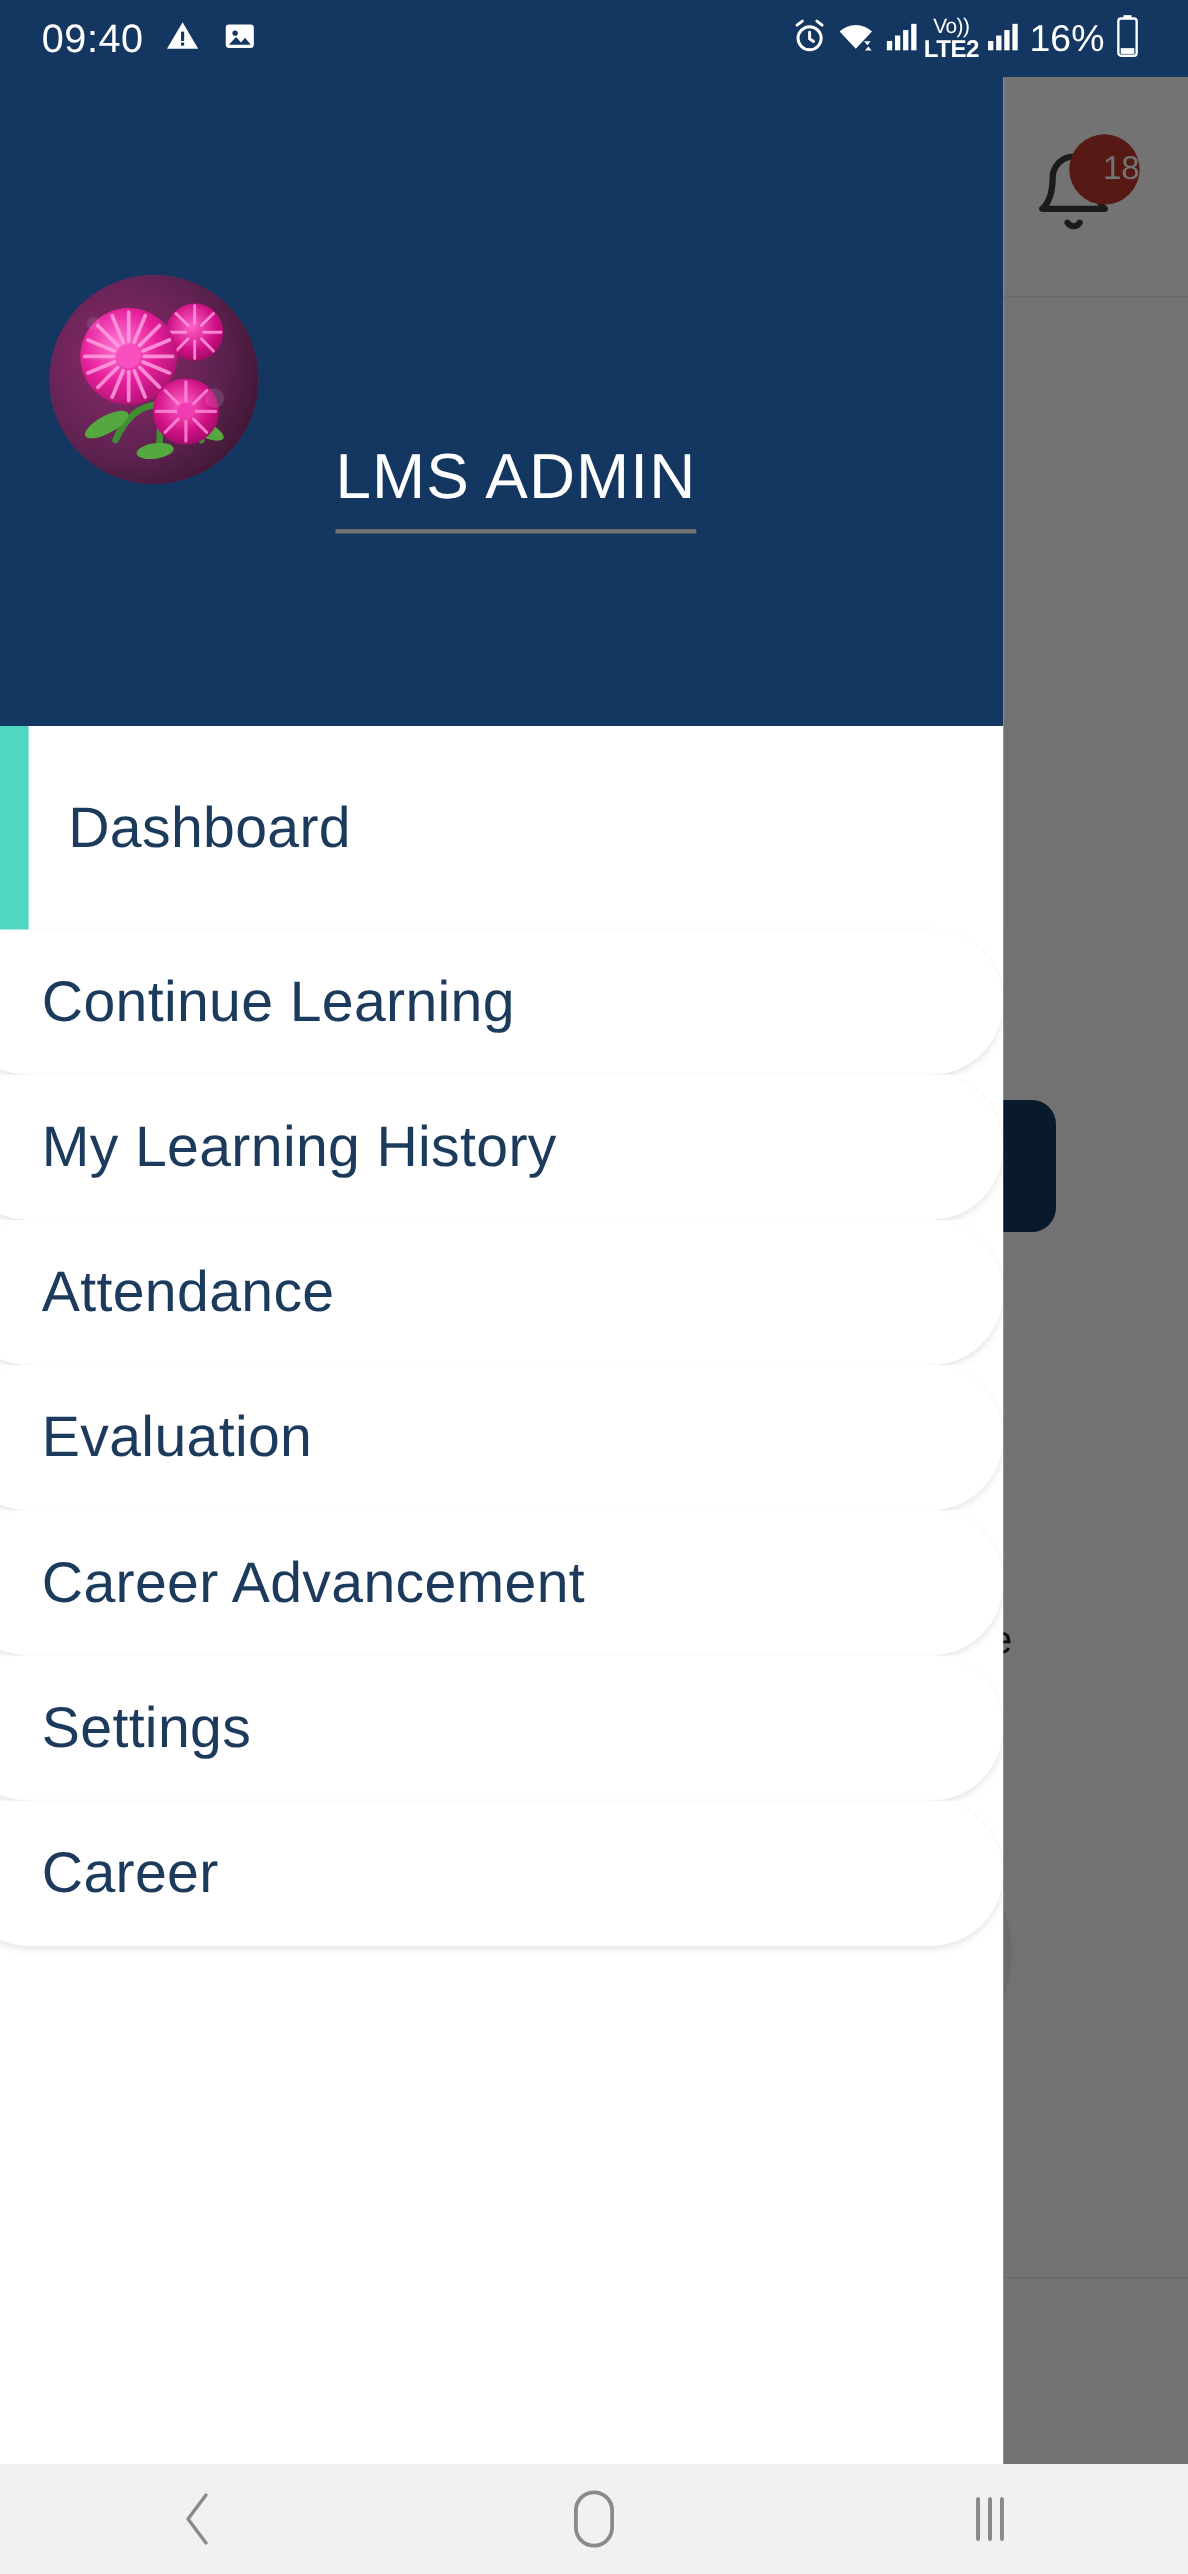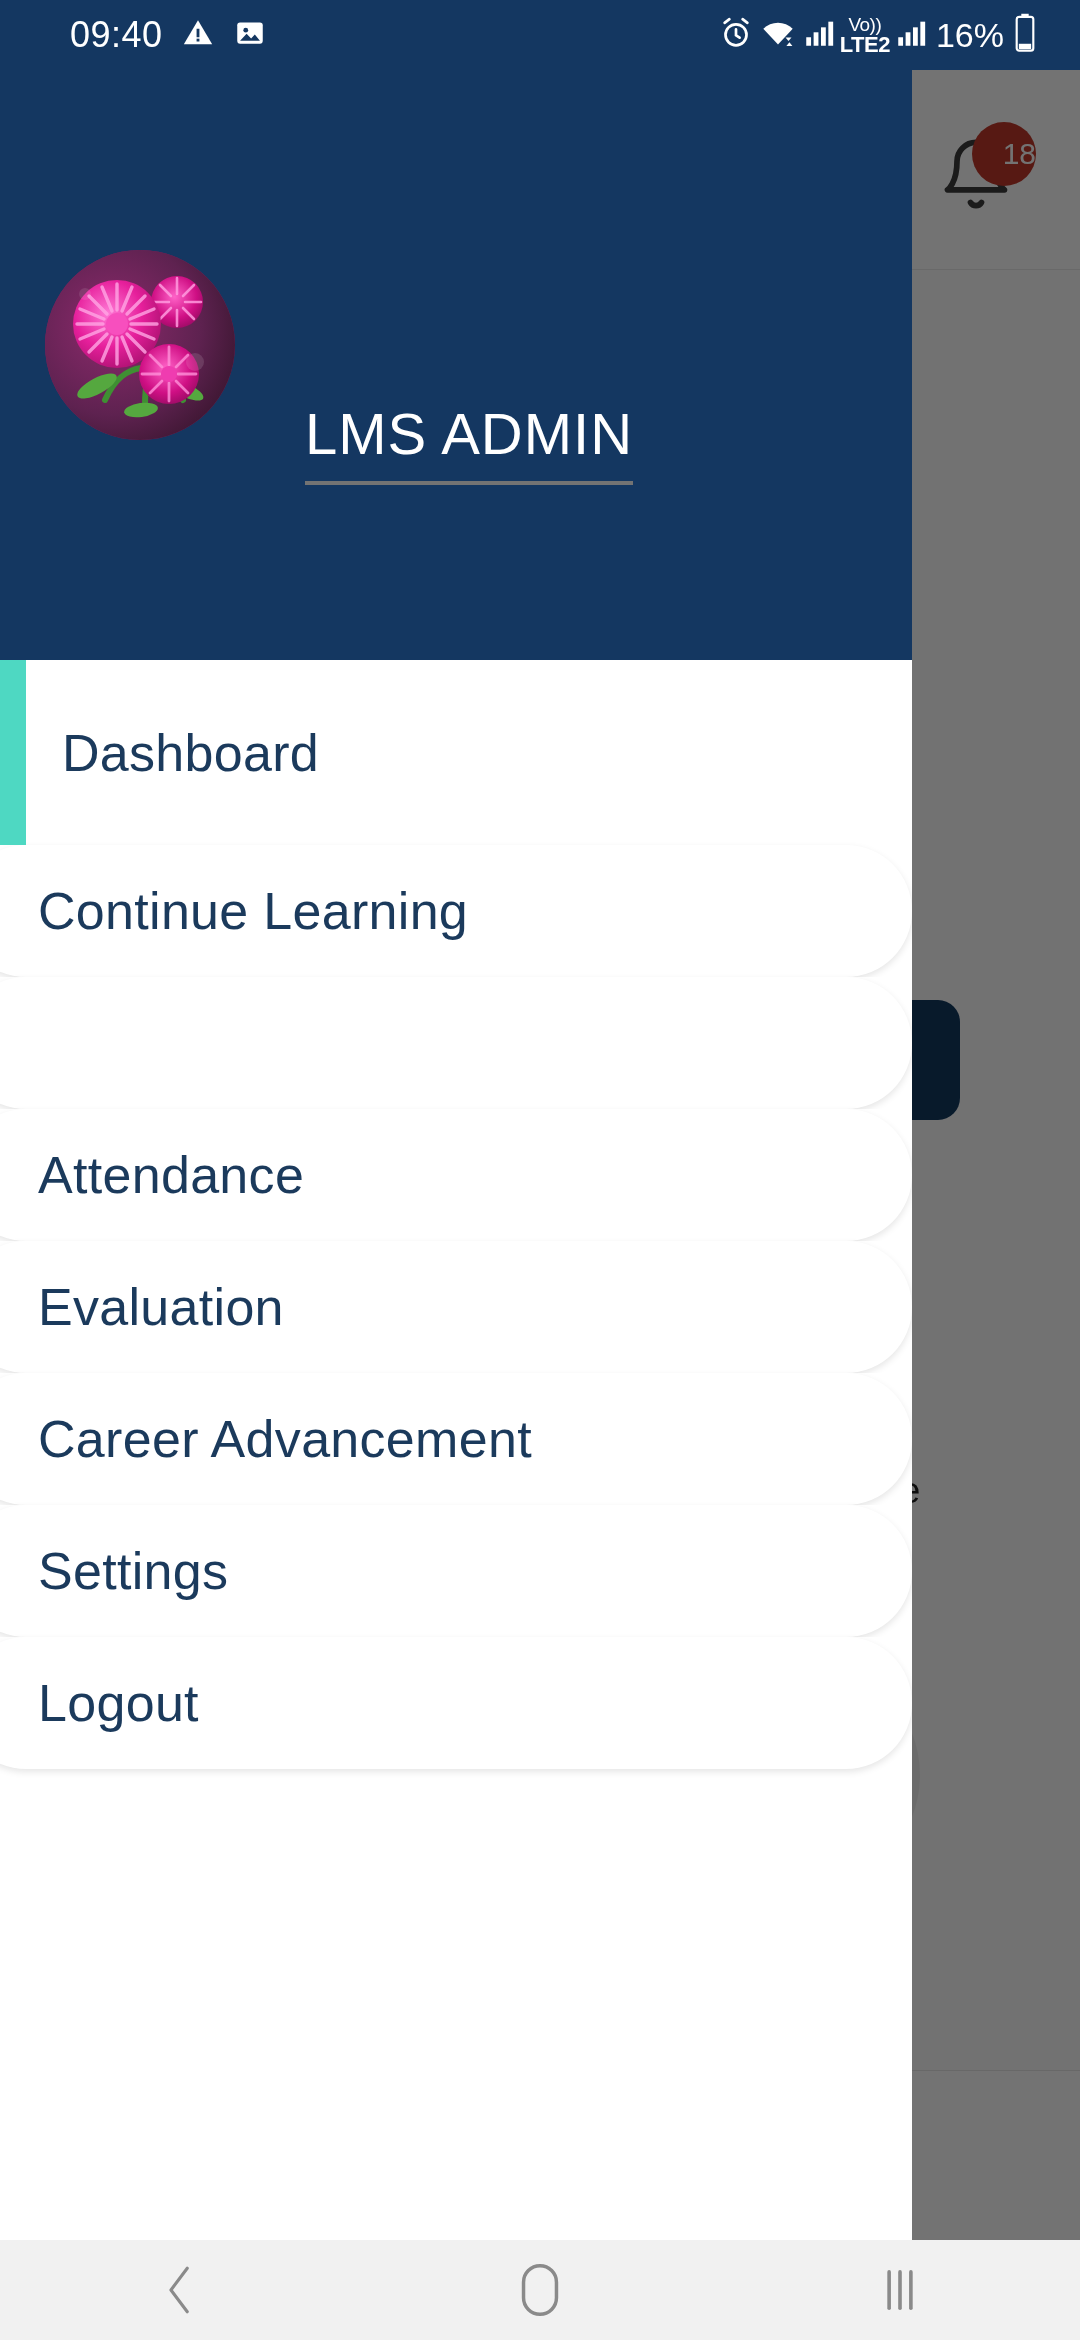--- a/index.html
+++ b/index.html
@@ -80,21 +80,21 @@
     position:absolute; left:0; top:70px; width:1080px; height:2170px;
     background:rgba(0,0,0,0.55);
   }
 
   
   #statusbar {
     position:absolute; left:0; top:0; width:1080px; height:70px;
     background:#143761; color:#ffffff;
     display:flex; align-items:center; z-index:50;
   }
-  .sb-left { display:flex; align-items:center; gap:18px; padding-left:70px; }
+  .sb-left { display:flex; align-items:center; gap:18px; padding-left:38px; }
   .sb-time { font-size:36px; letter-spacing:.5px; font-weight:400; }
   .sb-right {
     margin-left:auto; display:flex; align-items:center;
     gap:4px; padding-right:42px;
   }
   .sb-ico { display:block; }
   .sb-batt-text { font-size:34px; margin-left:4px; margin-right:4px; }
 
   
   #drawer {
@@ -371,20 +371,21 @@
       <div class="label">Dashboard</div>
     </div>
 
     <div class="menu-item">
       <div class="card"></div>
       <div class="label">Continue Learning</div>
     </div>
 
     <div class="menu-item">
       <div class="card"></div>
+      <div class="label">My Learning History</div>
     </div>
 
     <div class="menu-item">
       <div class="card"></div>
       <div class="label">Attendance</div>
     </div>
 
     <div class="menu-item">
       <div class="card"></div>
       <div class="label">Evaluation</div>
@@ -395,21 +396,21 @@
       <div class="label">Career Advancement</div>
     </div>
 
     <div class="menu-item">
       <div class="card"></div>
       <div class="label">Settings</div>
     </div>
 
     <div class="menu-item">
       <div class="card"></div>
-      <div class="label">Logout</div>
+      <div class="label">Career</div>
     </div>
 
   </div>
 </div>
 
 <div id="navbar">
   <div class="nav-btn">
     <svg width="44" height="58" viewBox="0 0 24 32" fill="none" stroke="#8a8a8a" stroke-width="1.7" stroke-linecap="round" stroke-linejoin="round">
       <path d="M16 4 7 16l9 12"></path>
     </svg>

